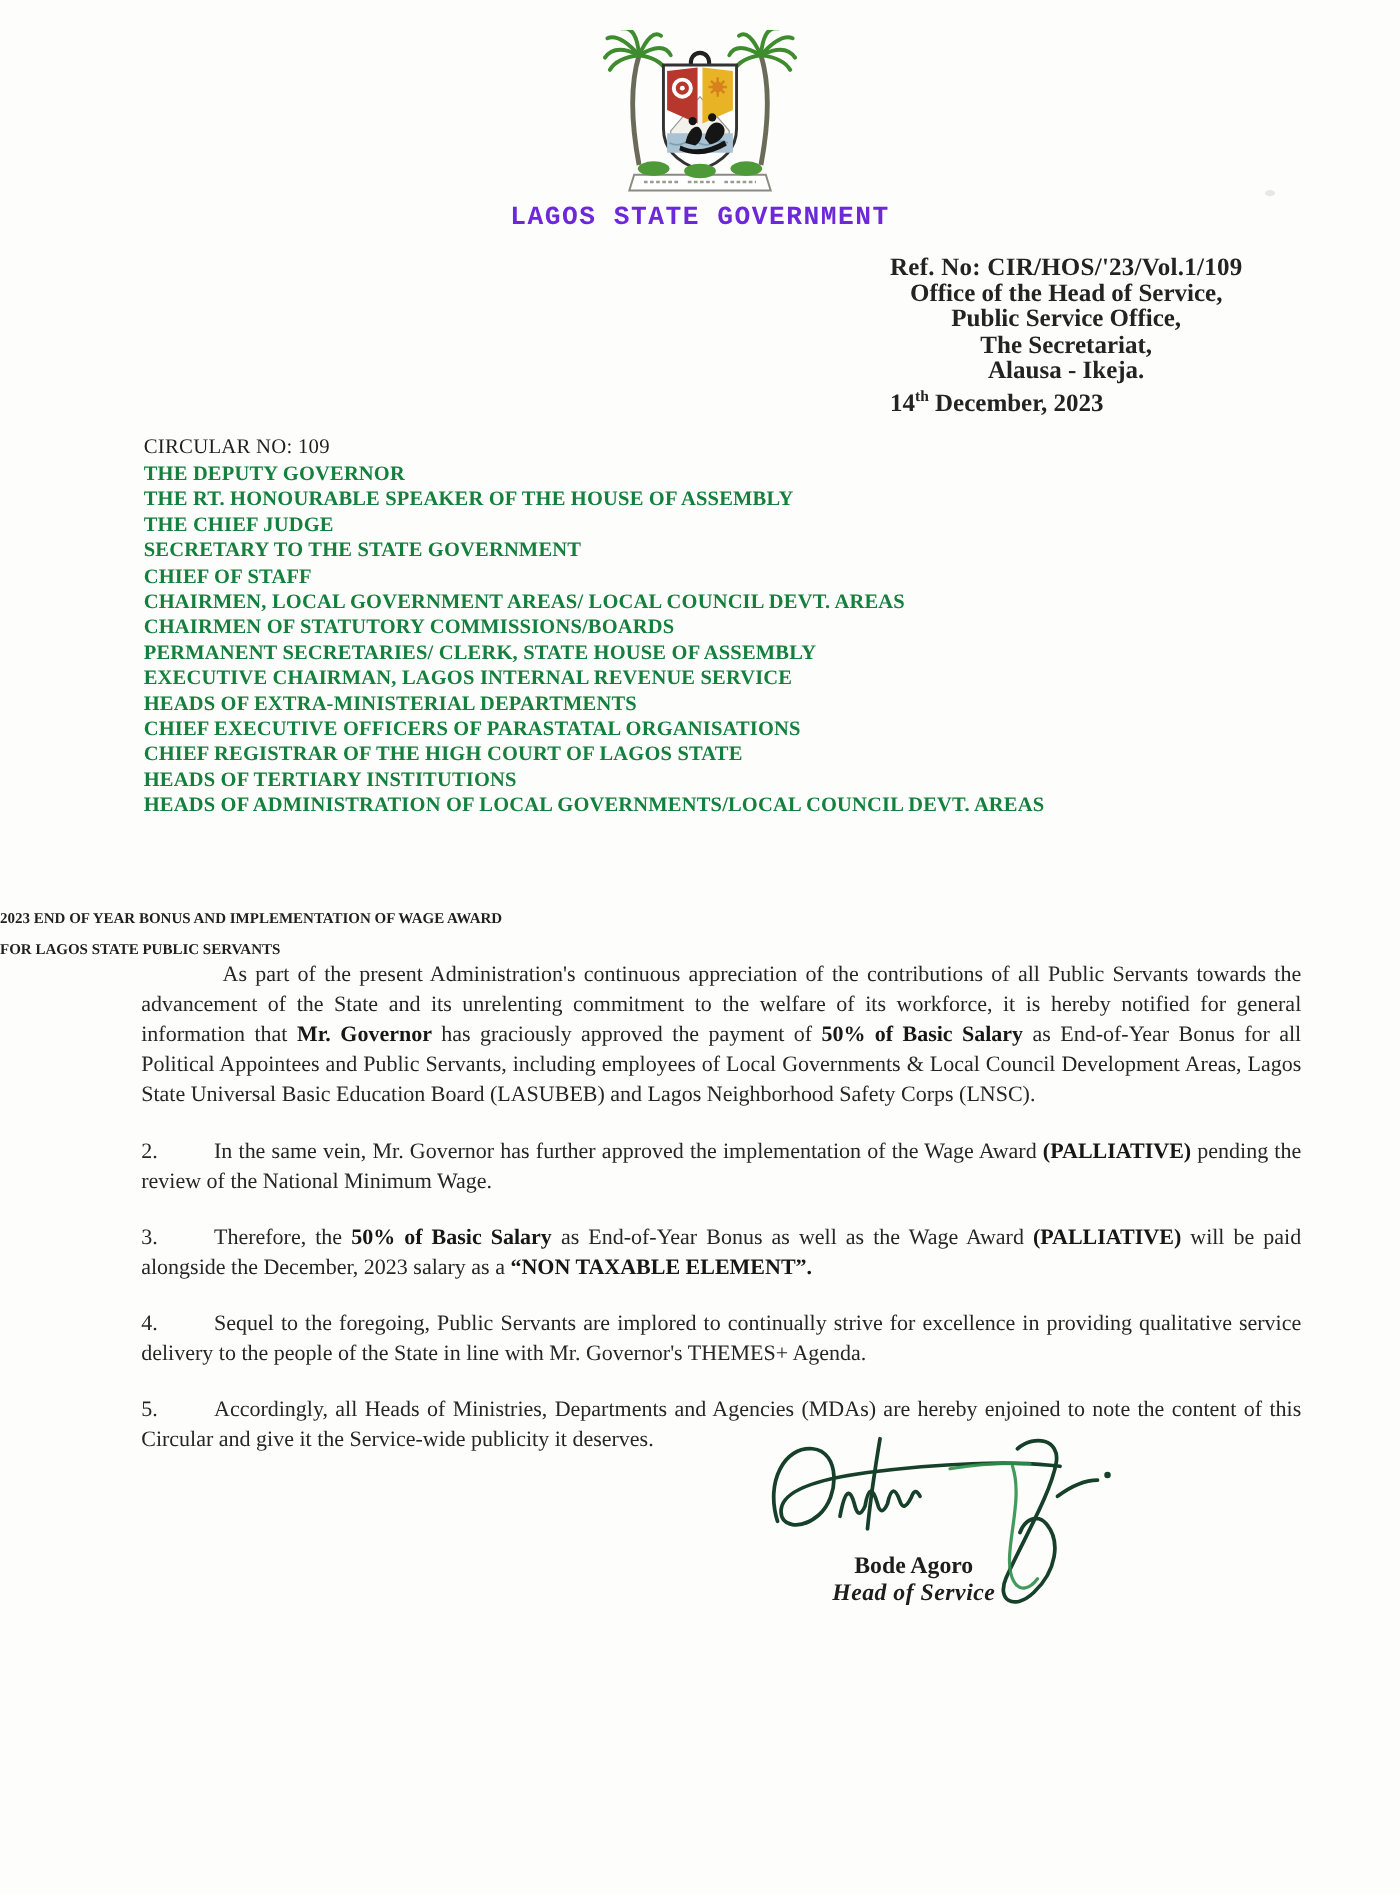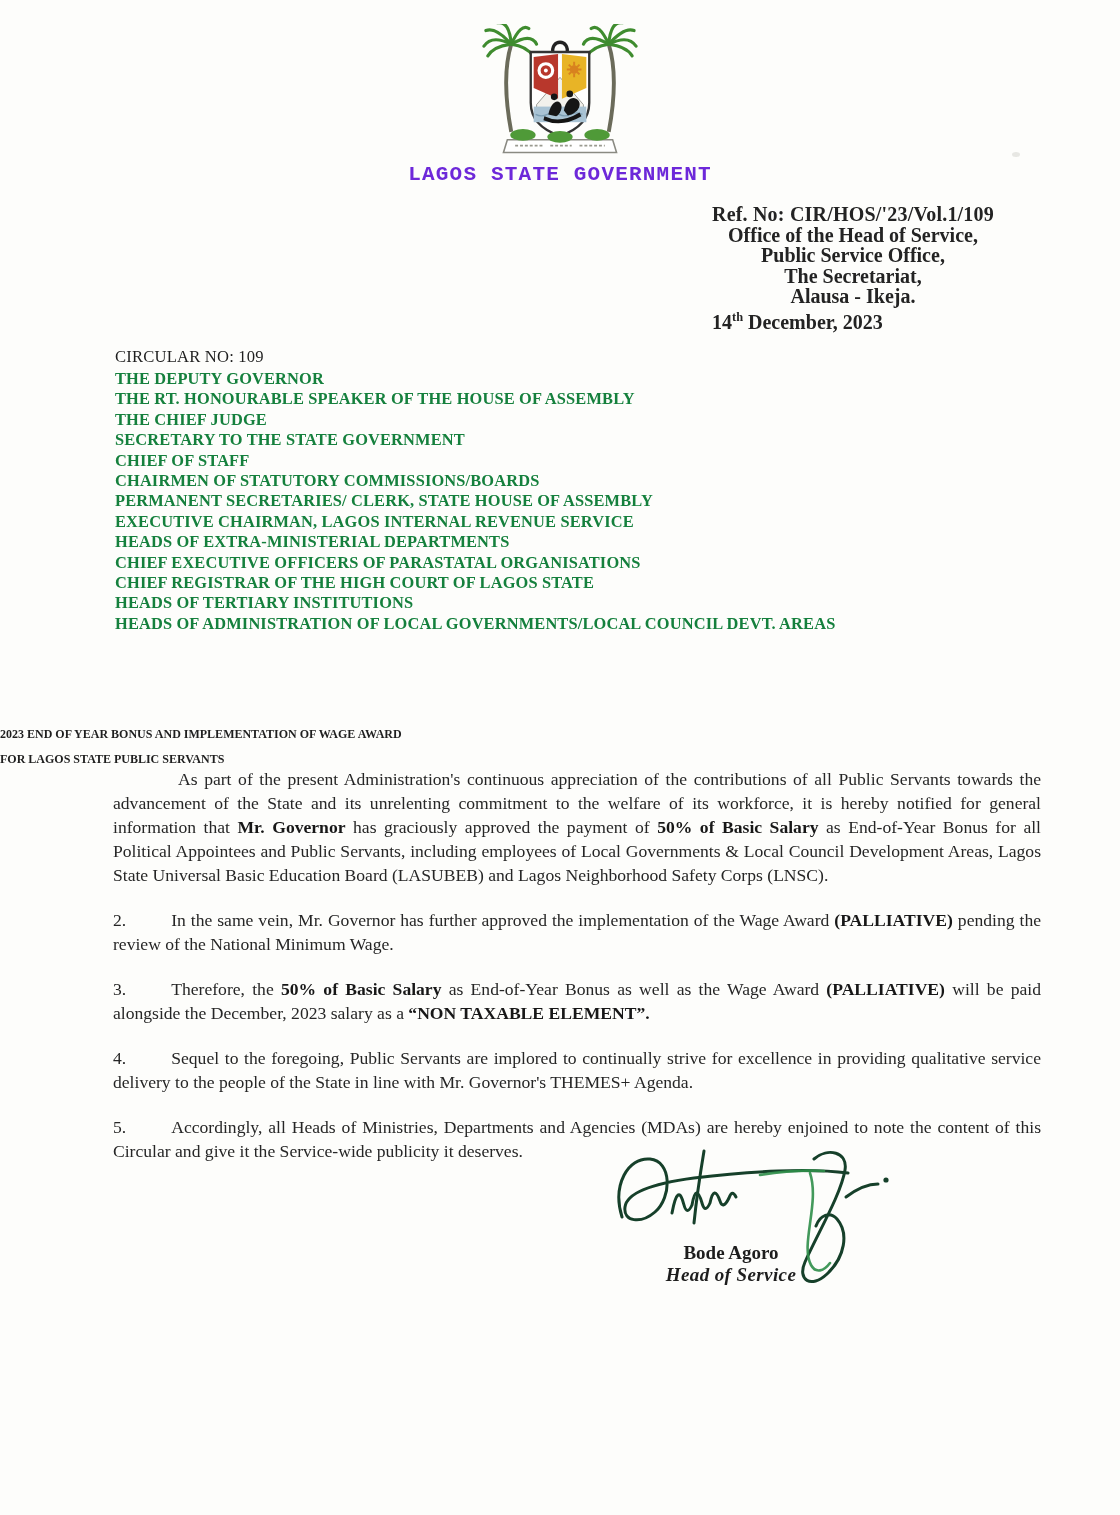--- a/index.html
+++ b/index.html
@@ -160,20 +160,21 @@
   </div>
 
   <div class="circular-no">CIRCULAR NO: 109</div>
 
   <div class="addressees">
       <div>THE DEPUTY GOVERNOR</div>
       <div>THE RT. HONOURABLE SPEAKER OF THE HOUSE OF ASSEMBLY</div>
       <div>THE CHIEF JUDGE</div>
       <div>SECRETARY TO THE STATE GOVERNMENT</div>
       <div>CHIEF OF STAFF</div>
+      <div>CHAIRMEN, LOCAL GOVERNMENT AREAS/ LOCAL COUNCIL DEVT. AREAS</div>
       <div>CHAIRMEN OF STATUTORY COMMISSIONS/BOARDS</div>
       <div>PERMANENT SECRETARIES/ CLERK, STATE HOUSE OF ASSEMBLY</div>
       <div>EXECUTIVE CHAIRMAN, LAGOS INTERNAL REVENUE SERVICE</div>
       <div>HEADS OF EXTRA-MINISTERIAL DEPARTMENTS</div>
       <div>CHIEF EXECUTIVE OFFICERS OF PARASTATAL ORGANISATIONS</div>
       <div>CHIEF REGISTRAR OF THE HIGH COURT OF LAGOS STATE</div>
       <div>HEADS OF TERTIARY INSTITUTIONS</div>
       <div>HEADS OF ADMINISTRATION OF LOCAL GOVERNMENTS/LOCAL COUNCIL DEVT. AREAS</div>
     </div>
 

